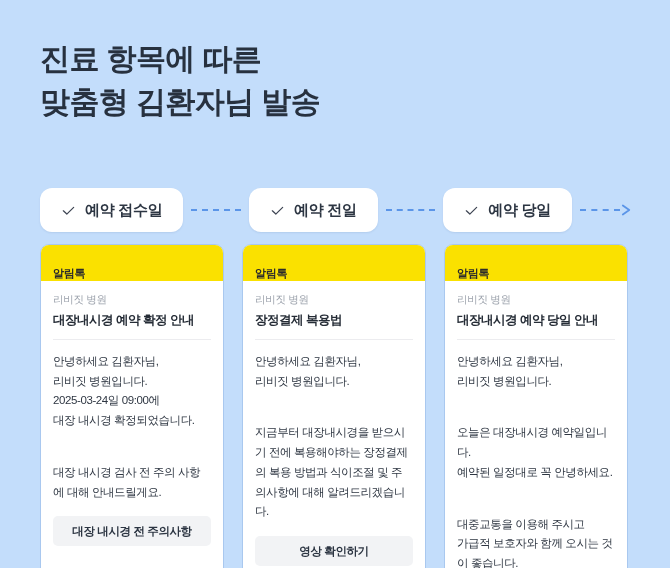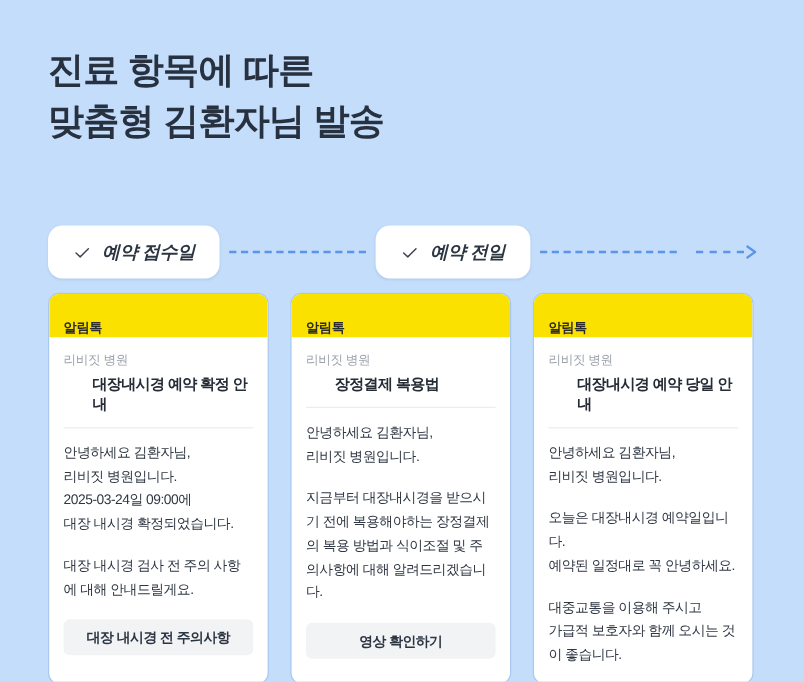--- a/index.html
+++ b/index.html
@@ -55,21 +55,20 @@
     display: block;
     flex: none;
   }
   .chip-check svg { display: block; }
   .chip-label {
     font-size: 15px;
     font-weight: bold;
     color: #2c3542;
     letter-spacing: -0.3px;
     white-space: nowrap;
-    font-style: italic;
   }
   .connector {
     flex: 1 1 auto;
     height: 2px;
     margin: 0 8px;
     position: relative;
     display: flex;
     align-items: center;
   }
   .connector .dash {
@@ -131,35 +130,34 @@
     letter-spacing: -0.3px;
     margin-bottom: 5px;
   }
   .card-title {
     font-size: 12.5px;
     font-weight: bold;
     color: #252c36;
     letter-spacing: -0.5px;
     line-height: 1.35;
     margin-bottom: 10px;
-    margin-left: 24px;
   }
   .card-divider {
     height: 1px;
     background: #ececef;
     margin: 0 0 12px 0;
   }
   .card-text {
     font-size: 11.5px;
     color: #2e3642;
     line-height: 1.72;
     letter-spacing: -0.4px;
     white-space: pre-line;
   }
-  .card-text + .card-text { margin-top: 15px; }
+  .card-text + .card-text { margin-top: 32px; }
   .card-button {
     margin-top: auto;
     background: #f2f3f5;
     border: none;
     border-radius: 5px;
     height: 30px;
     font-size: 11.5px;
     font-weight: bold;
     color: #2c3542;
     letter-spacing: -0.4px;
@@ -198,20 +196,28 @@
         <path d="M2.5 8.3 L6.2 11.8 L13.5 4.6" fill="none" stroke="#3d4452" stroke-width="1.3" stroke-linecap="round" stroke-linejoin="round"></path>
       </svg>
     </span>
     <span class="chip-label">예약 전일</span>
   </div>
 
   <div class="connector">
     <span class="dash"></span>
   </div>
 
+  <div class="chip">
+    <span class="chip-check">
+      <svg viewBox="0 0 16 16" width="15" height="15" aria-hidden="true">
+        <path d="M2.5 8.3 L6.2 11.8 L13.5 4.6" fill="none" stroke="#3d4452" stroke-width="1.3" stroke-linecap="round" stroke-linejoin="round"></path>
+      </svg>
+    </span>
+    <span class="chip-label">예약 당일</span>
+  </div>
 
   <div class="connector last">
     <span class="dash"></span>
     <span class="arrow-head">
       <svg viewBox="0 0 12 14" width="11" height="14" aria-hidden="true">
         <path d="M2 2 L9 7 L2 12" fill="none" stroke="#5b95e8" stroke-width="2" stroke-linecap="round" stroke-linejoin="round"></path>
       </svg>
     </span>
   </div>
 

